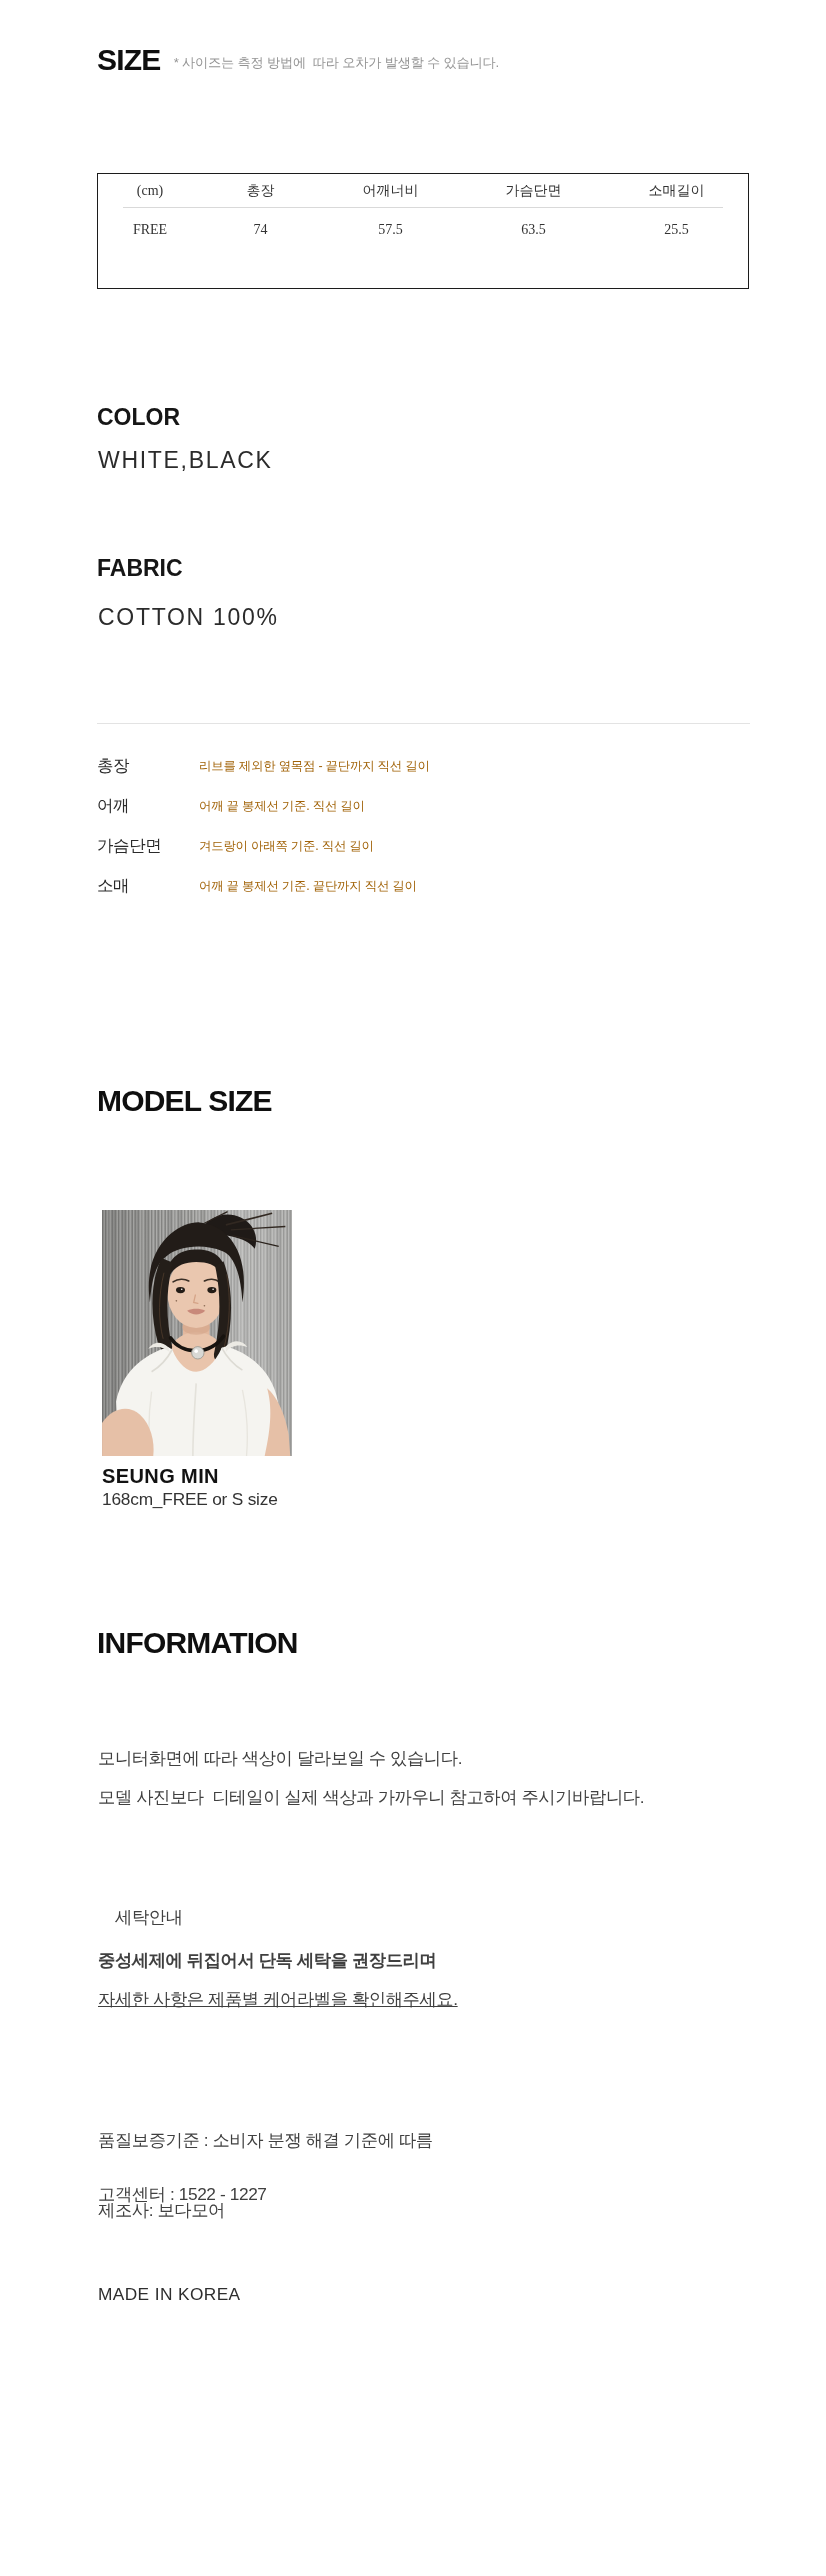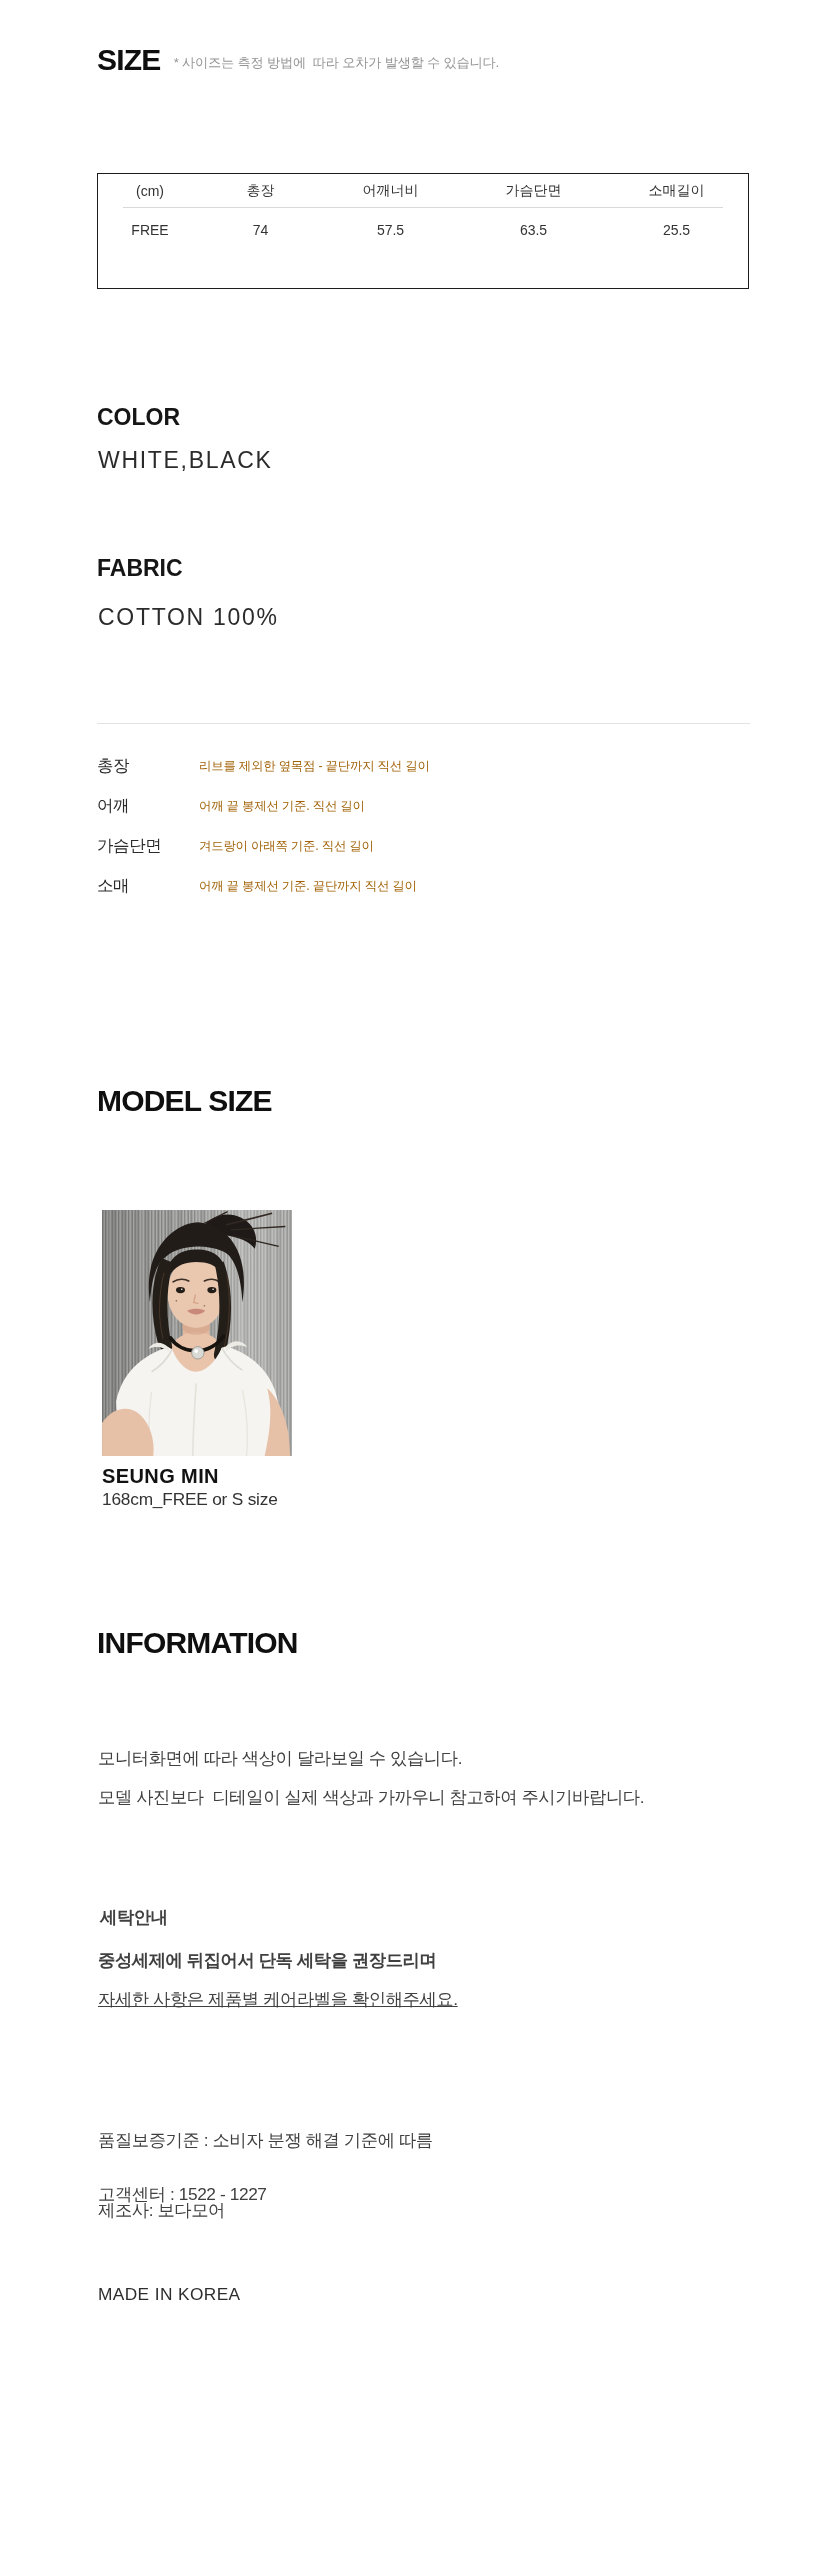--- a/index.html
+++ b/index.html
@@ -16,21 +16,21 @@
   .thin-value{font-size:23px;font-weight:300;letter-spacing:1.7px;color:#2b2b2b;line-height:1;}
 
   .size-head{left:97px;top:45px;display:flex;align-items:flex-end;}
   .size-note{font-size:13.2px;color:#949494;margin-left:13.2px;padding-bottom:3.3px;letter-spacing:-0.2px;white-space:pre-wrap;}
 
   
   .size-table{left:97px;top:173px;width:652px;height:116px;border:1.7px solid #1c1c1c;box-sizing:border-box;background:#fff;}
   .t-row{display:flex;width:100%;}
   .t-head{height:33px;align-items:center;}
   .t-body{height:43px;align-items:center;}
-  .t-cell{text-align:center;font-size:14px;color:#333;box-sizing:border-box;}
+  .t-cell{text-align:center;font-size:14px;color:#333;box-sizing:border-box;font-family:Liberation Serif, serif;}
   .c0{width:16%;}.c1{width:18%;}.c2{width:22%;}.c3{width:22%;}.c4{width:22%;}
   .t-divider{border-top:0.8px solid #d9d9d9;margin:0 25px;}
 
   .color-title{left:97px;top:406px;}
   .color-value{left:98px;top:449px;}
   .fabric-title{left:97px;top:557px;}
   .fabric-value{left:98px;top:606px;}
 
   .rule{left:97px;top:723px;width:653px;height:0;border-top:0.8px solid #e3e3e3;}
 
@@ -51,21 +51,21 @@
   }
   .photo svg{position:absolute;left:0;top:0;}
 
   .model-name{left:102px;top:1466px;font-size:20px;font-weight:700;letter-spacing:0.4px;color:#121212;line-height:1;}
   .model-spec{left:102px;top:1491px;font-size:17.3px;color:#333;line-height:1;letter-spacing:-0.2px;}
 
   .info-title{left:97px;top:1628px;}
   .body-line{font-size:17.3px;color:#404040;line-height:1;letter-spacing:-0.4px;white-space:pre-wrap;}
   .info-line1{left:98px;top:1750px;}
   .info-line2{left:98px;top:1789px;}
-  .care-title{left:100px;top:1909px;font-weight:bold;}
+  .care-title{left:115px;top:1909px;}
   .care-line1{left:98px;top:1952px;font-weight:bold;}
   .care-line2{left:98px;top:1991px;text-decoration:underline;}
   .q-line1{left:98px;top:2132px;}
   .q-line2{left:98px;top:2170px;margin-top:16px;}
   .q-line3{left:98px;top:2202px;}
   .origin{left:98px;top:2286px;font-size:17.3px;color:#2e2e2e;letter-spacing:0.4px;line-height:1;}
 </style>
 </head>
 <body>
 

